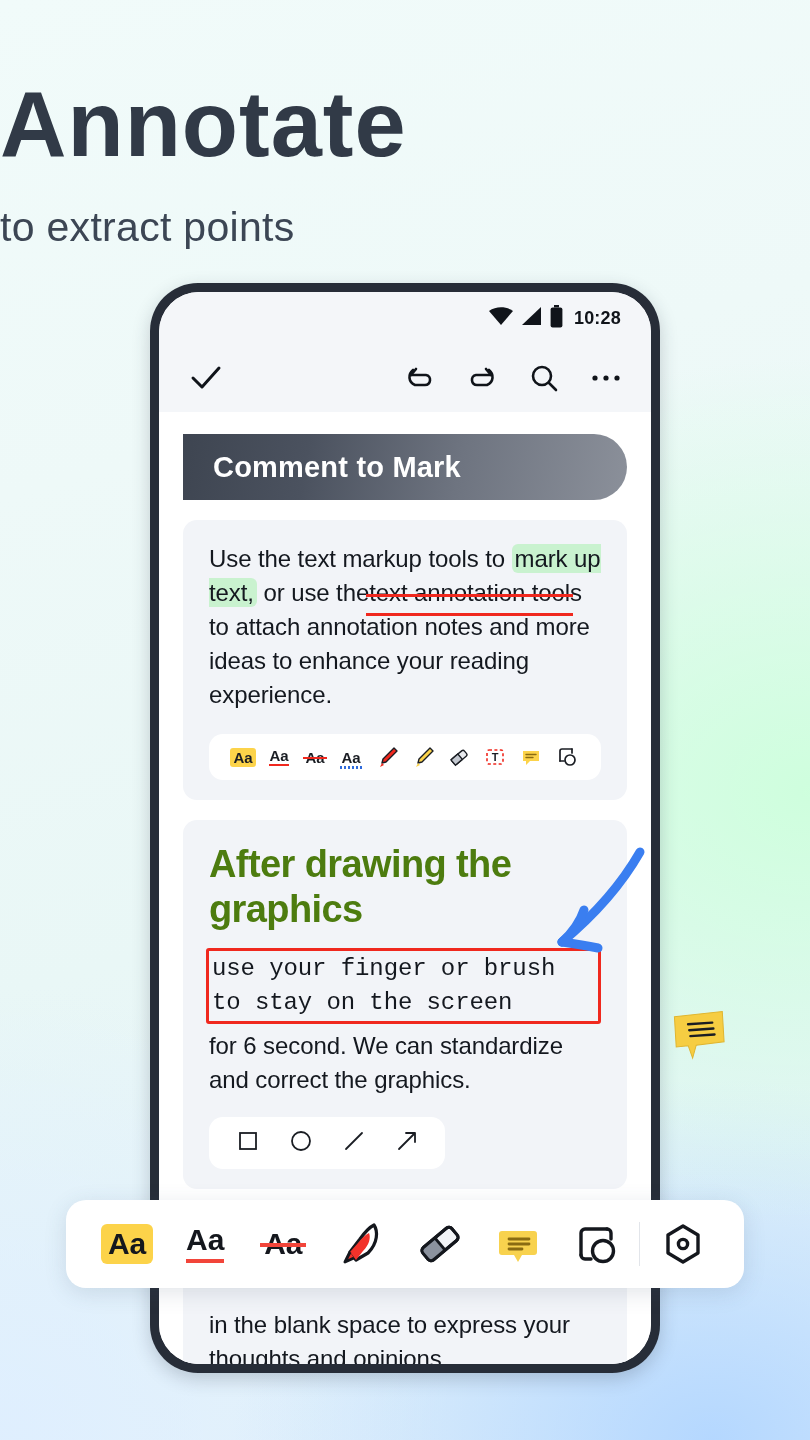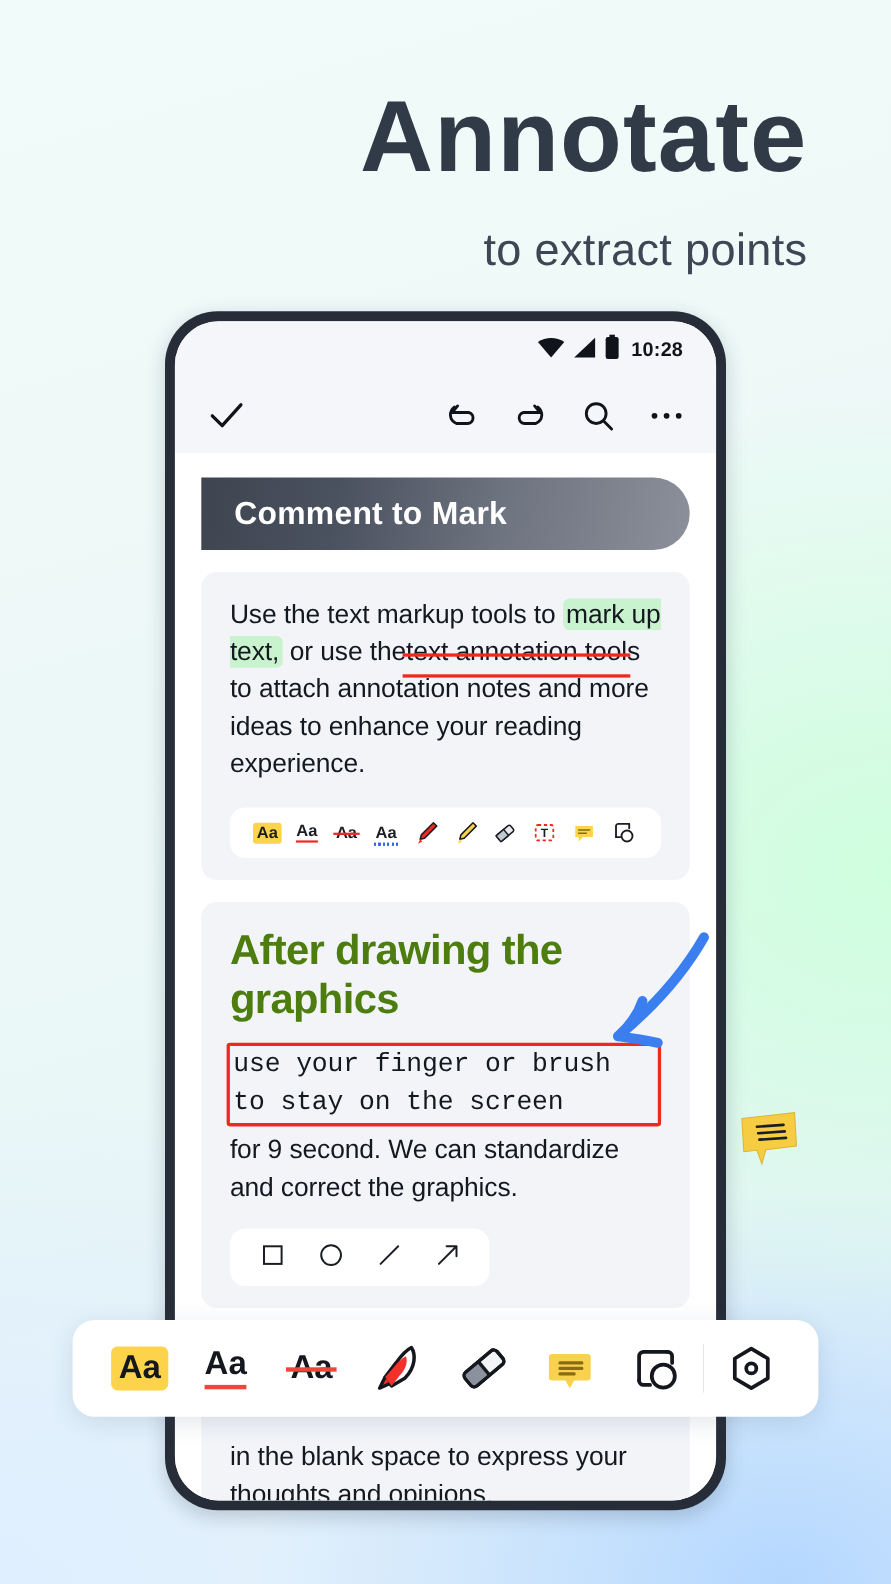--- a/index.html
+++ b/index.html
@@ -8,21 +8,21 @@
     font-family:"Liberation Sans", sans-serif;
     background:
       radial-gradient(ellipse 900px 700px at 100% 55%, rgba(205,255,220,0.95) 0%, rgba(205,255,220,0) 62%),
       radial-gradient(ellipse 800px 600px at 88% 100%, rgba(178,214,255,0.95) 0%, rgba(178,214,255,0) 60%),
       radial-gradient(ellipse 700px 700px at 0% 100%, rgba(222,238,255,0.9) 0%, rgba(222,238,255,0) 65%),
       linear-gradient(165deg, #f1fbfa 0%, #eef9f8 30%, #e9f7f6 60%, #e3f1fb 100%);
     position:relative;
   }
 
   
-  .hero { position:absolute; top:0; left:0; width:734px; text-align:right; }
+  .hero { position:absolute; top:0; left:0; width:734px; text-align:left; }
   .hero-title {
     margin-top:78px;
     font-size:92px;
     font-weight:bold;
     letter-spacing:1px;
     color:#313a47;
     line-height:1;
   }
   .hero-sub {
     margin-top:34px;
@@ -325,21 +325,21 @@
               <path d="M5 16 L9 16" fill="none" stroke="#1a1d23" stroke-width="1.7" stroke-linecap="round"></path>
               <circle cx="15" cy="15" r="5" fill="#fff" stroke="#1a1d23" stroke-width="1.7"></circle>
             </svg>
           </div>
         </div>
       </div>
 
       <div class="card">
         <div class="big-head">After drawing the graphics</div>
         <div class="para" style="margin-top:16px;"><span class="redbox">use your finger or brush to stay on the screen</span></div>
-        <div class="para" style="margin-top:5px;">for 9 second. We can standardize and correct the graphics.</div>
+        <div class="para" style="margin-top:5px;">for 6 second. We can standardize and correct the graphics.</div>
 
         <div class="shapestrip">
           <div>
             <svg width="28" height="28" viewBox="0 0 28 28">
                 <rect x="6" y="6" width="16" height="16" fill="none" stroke="#1a1d23" stroke-width="1.8"></rect>
               </svg>
           </div>
           <div>
             <svg width="28" height="28" viewBox="0 0 28 28">
                 <circle cx="14" cy="14" r="9" fill="none" stroke="#1a1d23" stroke-width="1.8"></circle>

